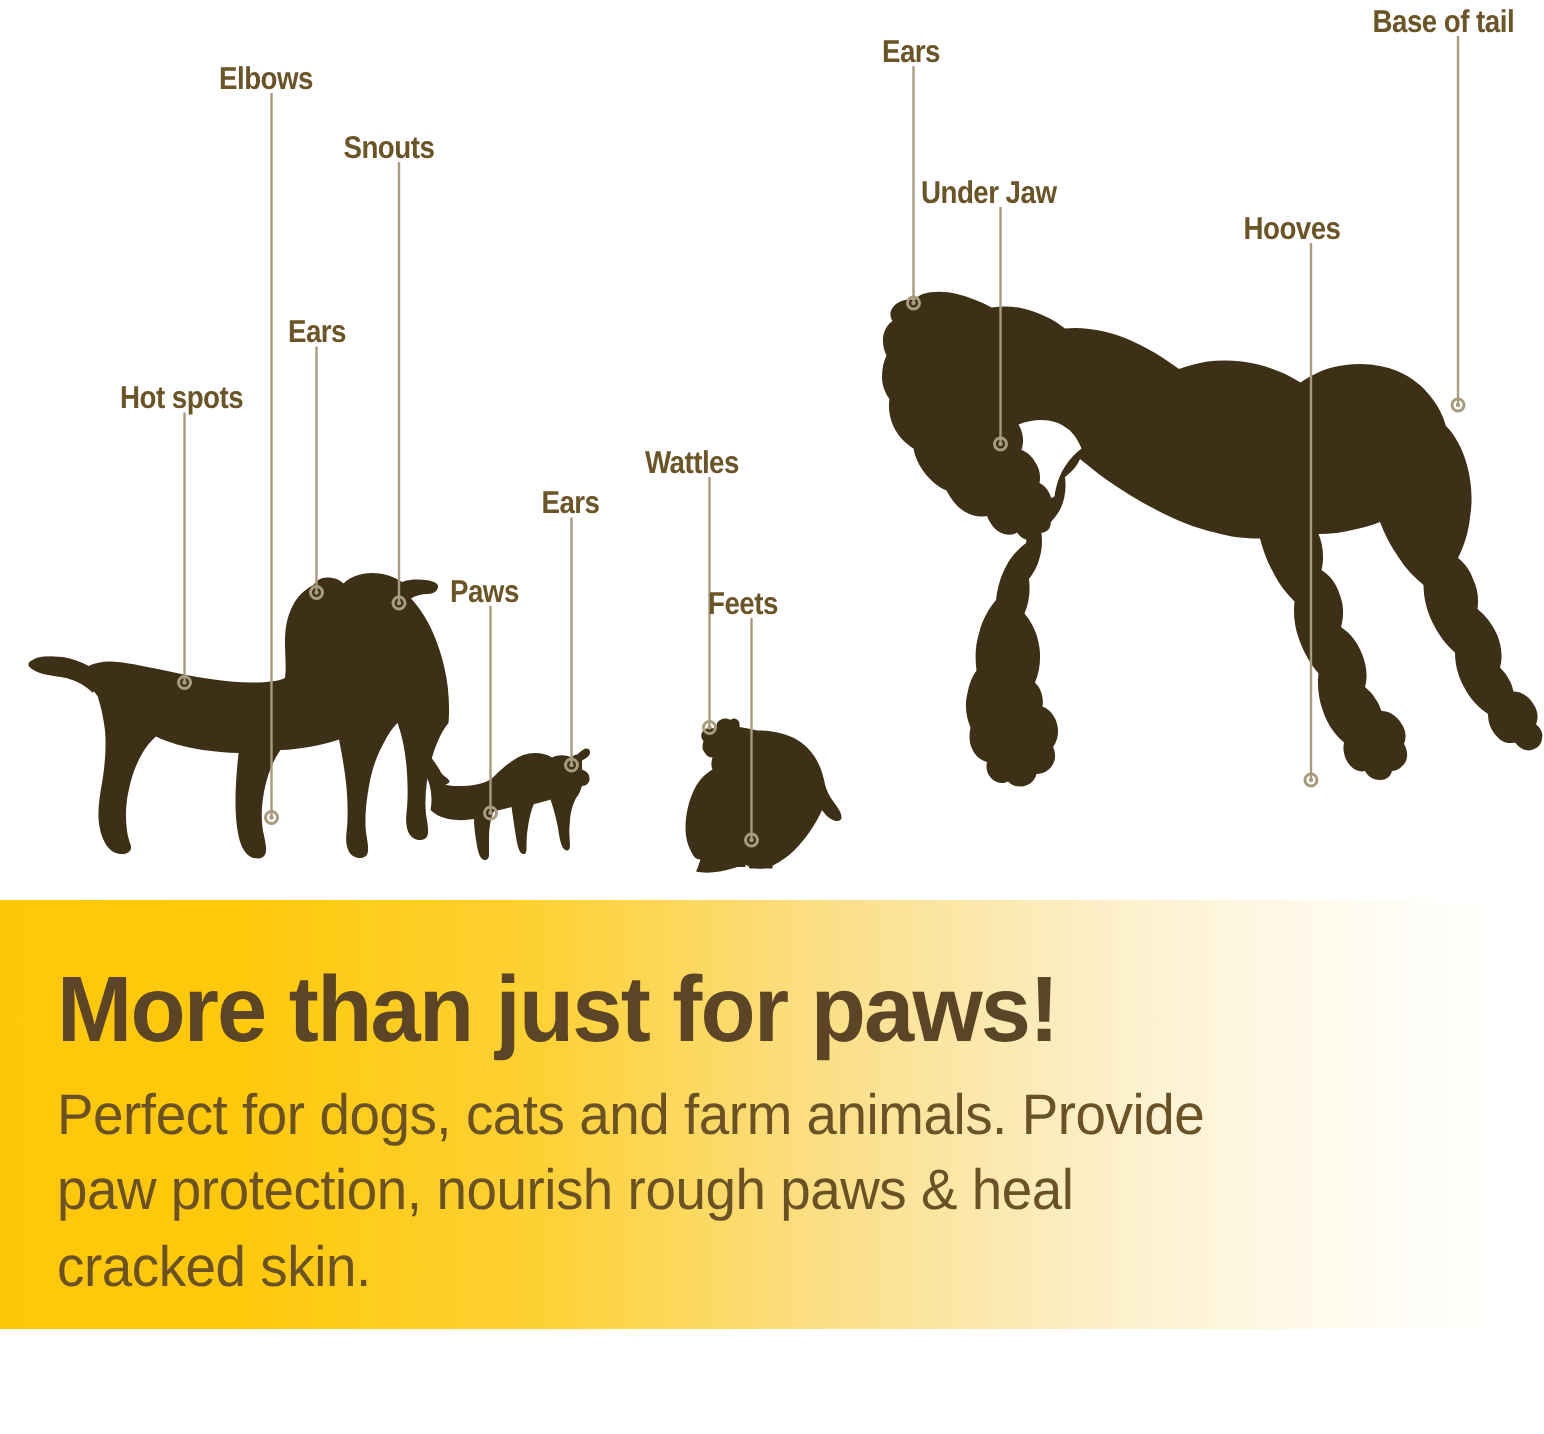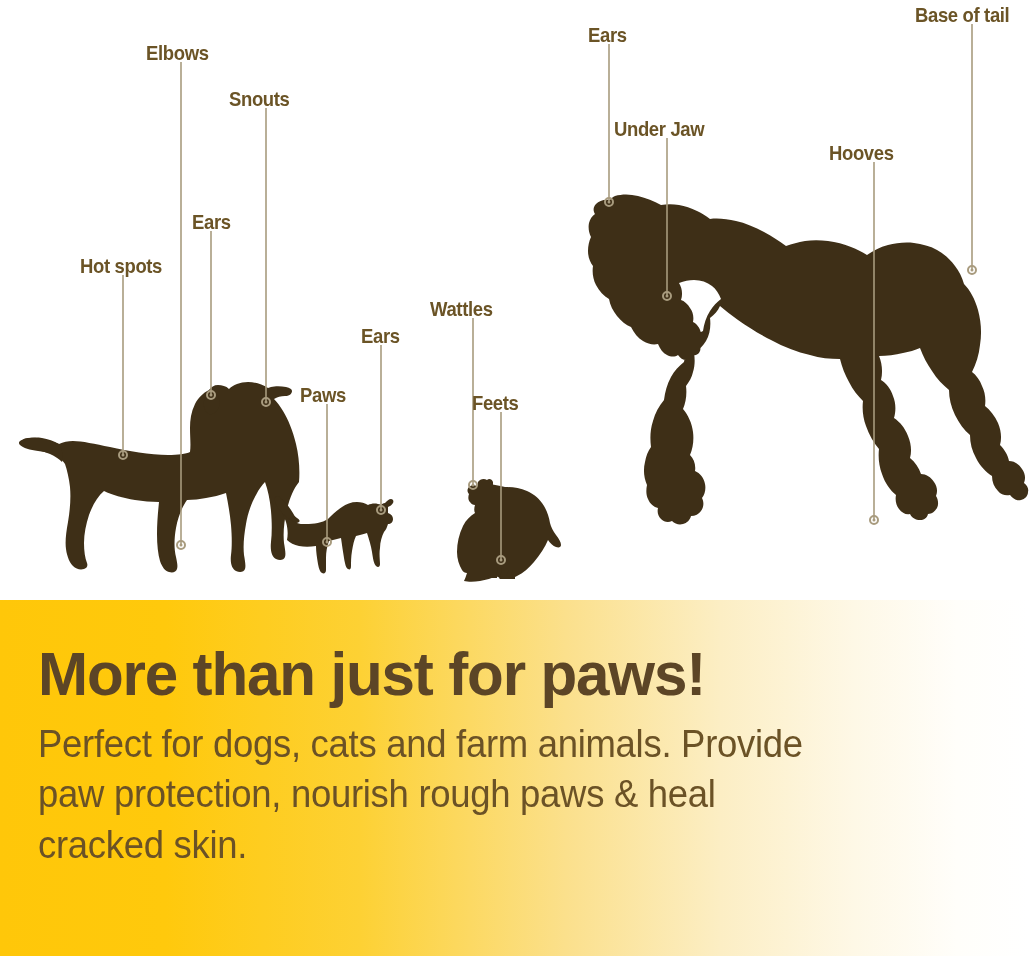--- a/index.html
+++ b/index.html
@@ -46,21 +46,21 @@
     white-space: nowrap;
     transform: scaleX(0.88);
     transform-origin: left center;
   }
 
   
   #banner {
     position: absolute;
     left: 0; top: 600px;
     width: 1029px;
-    height: 356px;
+    height: 286px;
     background: linear-gradient(to right,
         #FFC709 0%,
         #FFC90C 16%,
         #FDD134 35%,
         #FBE08C 55%,
         #FCEEC4 70%,
         #FEF8E6 83%,
         #FFFEFA 93%,
         #FFFFFF 100%);
   }

